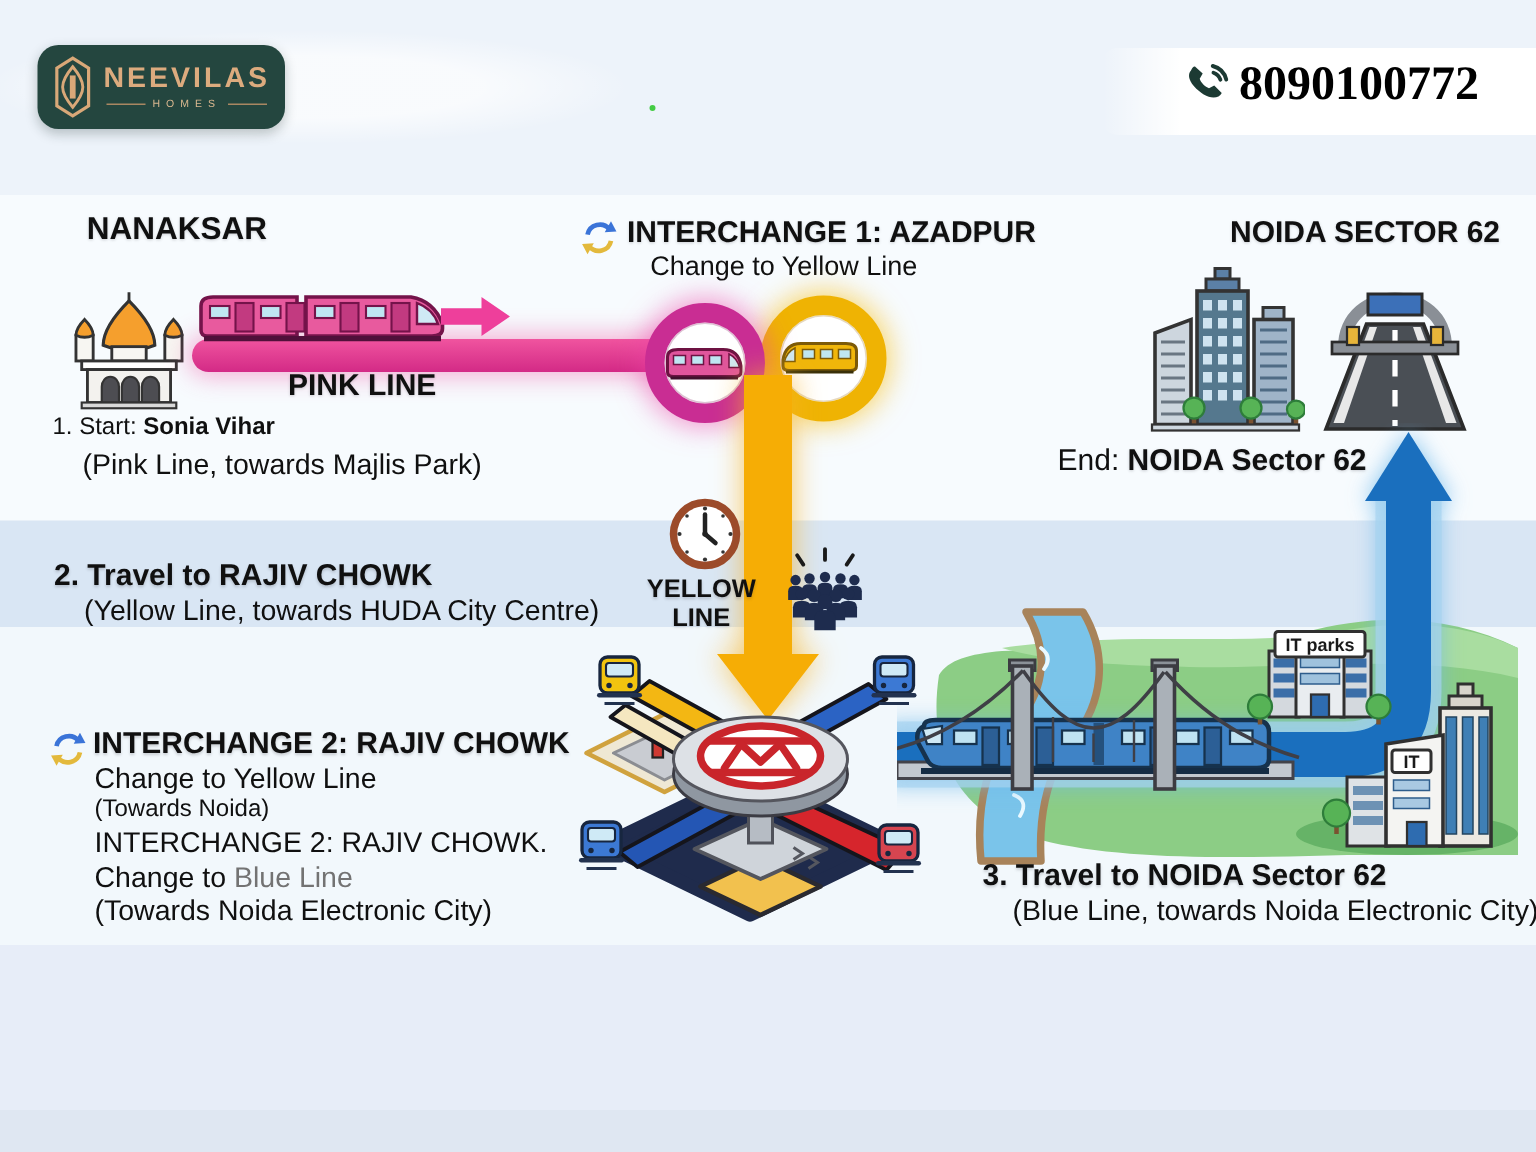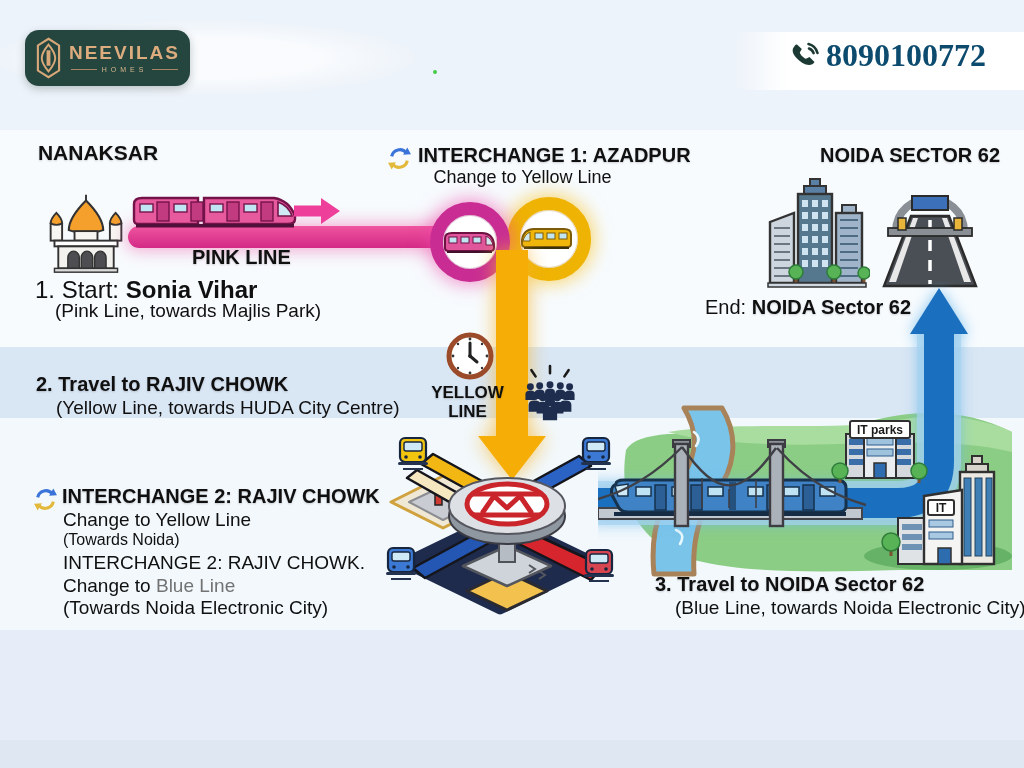--- a/index.html
+++ b/index.html
@@ -1,20 +1,20 @@
 <!DOCTYPE html>
 <html><head>
 <meta charset="utf-8">
 <style>
   html,body{margin:0;padding:0;background:#dfe7f2;}
   .stage{position:relative;width:1024px;height:740px;overflow:hidden;background:#f5f9fd;font-family:"Liberation Sans",sans-serif;}
   .abs{position:absolute;}
   .t{white-space:nowrap;color:#101010;font-family:"Liberation Sans",sans-serif;}
   .b{font-weight:bold;}
-  .sh{text-shadow:0 1px 2px rgba(50,50,60,.22);}
+  .sh{text-shadow:0 1px 2px rgba(50,50,60,.22);text-align:right;}
   .ctr{text-align:center;}
   .blue-text{color:#737373;}
   svg text{font-family:"Liberation Sans",sans-serif;}
   
   .bg-top{left:0;top:0;width:1024px;height:130px;background:#edf3fa;}
   .bg-main{left:0;top:130px;width:1024px;height:217px;background:#f7fbfe;}
   .band{left:0;top:347px;width:1024px;height:71px;background:#d9e6f4;}
   .bg-low{left:0;top:418px;width:1024px;height:212px;background:#f2f8fc;}
   .bg-bottom{left:0;top:630px;width:1024px;height:138px;background:#e7edf8;}
   .phone-pill{left:735px;top:32px;width:289px;height:58px;border-radius:10px 0 0 10px;
@@ -25,21 +25,21 @@
   .logo-box{left:25px;top:30px;width:165px;height:56px;background:#24463f;border-radius:14px;
     box-shadow:0 3px 8px rgba(20,40,40,.25);display:flex;align-items:center;padding:0 10px;box-sizing:border-box;}
   .logo-txt{margin-left:7px;display:flex;flex-direction:column;align-items:center;}
   .brand{color:#dcab7e;font-weight:bold;font-size:19px;letter-spacing:2px;line-height:20px;}
   .brand-sub-row{display:flex;align-items:center;gap:5px;margin-top:3px;}
   .brand-sub{color:#d8b78f;font-size:7px;letter-spacing:4px;}
   .hline{width:26px;height:1px;background:#a98762;}
   .green-dot{left:433px;top:70px;width:4px;height:4px;border-radius:50%;background:#44cc44;}
   
   .phone-num{left:826px;top:37px;font-family:"Liberation Serif",serif;font-weight:bold;
-    font-size:32px;color:#0c4a6e;}
+    font-size:32px;color:#000000;}
   
   .pink-bar{left:128px;top:226px;width:330px;height:22px;border-radius:12px 0 0 12px;
     background:linear-gradient(#f0549f,#d32a86);box-shadow:0 0 16px 3px rgba(240,80,160,.45);}
   .ring{border-radius:50%;background:#ffffff;box-sizing:border-box;}
   .ring-pink{left:430px;top:202px;width:80px;height:80px;border:13px solid #c92d93;
     box-shadow:0 0 18px 3px rgba(236,70,168,.55), inset 0 0 0 1px rgba(120,10,80,.25);}
   .ring-yellow{left:507px;top:197px;width:84px;height:84px;border:13px solid #efb303;
     box-shadow:0 0 18px 3px rgba(248,190,20,.6), inset 0 0 0 1px rgba(150,100,0,.25);}
 </style>
 </head>
@@ -109,21 +109,21 @@
     <rect x="97" y="12" width="12" height="19" fill="#c23a80" stroke="#74134a" stroke-width="1.4"></rect>
     <rect x="131" y="12" width="12" height="19" fill="#c23a80" stroke="#74134a" stroke-width="1.4"></rect>
     <path d="M148,12 C156,15 160,20 162,26 L148,26 Z" fill="#cfe9f5" stroke="#74134a" stroke-width="1.6"></path>
     <rect x="6" y="34" width="158" height="3.5" fill="#50103a"></rect>
   </svg>
   <svg class="abs" style="left:294px;top:198px;" width="46" height="26" viewBox="0 0 46 26">
     <polygon points="0,7.5 27,7.5 27,0 46,13 27,26 27,18.5 0,18.5" fill="#ee3f9b"></polygon>
   </svg>
   <div class="abs t b sh" style="left:192px;top:246px;font-size:20px;">PINK LINE</div>
 
-  <div class="abs t" style="left:35px;top:276px;font-size:24px;"><span>1. </span><span>Start: </span><span class="b">Sonia Vihar</span></div>
+  <div class="abs t" style="left:35px;top:276px;font-size:16px;"><span>1. </span><span>Start: </span><span class="b">Sonia Vihar</span></div>
   <div class="abs t" style="left:55px;top:300px;font-size:19px;">(Pink Line, towards Majlis Park)</div>
 
   <svg class="abs" style="left:387px;top:146px;" width="25" height="25" viewBox="0 0 24 24">
     <path d="M4.5,10 A8,8 0 0 1 18.5,6.5" fill="none" stroke="#3b74d8" stroke-width="3"></path>
     <polygon points="19.5,1.5 23,8 15.5,8.5" fill="#3b74d8"></polygon>
     <path d="M19.5,14 A8,8 0 0 1 5.5,17.5" fill="none" stroke="#e3b93c" stroke-width="3"></path>
     <polygon points="4.5,22.5 1,16 8.5,15.5" fill="#e3b93c"></polygon>
   </svg>
   <div class="abs t b sh" style="left:418px;top:144px;font-size:20px;">INTERCHANGE 1: AZADPUR</div>
   <div class="abs t ctr" style="left:400px;top:167px;width:245px;font-size:18px;">Change to Yellow Line</div>

